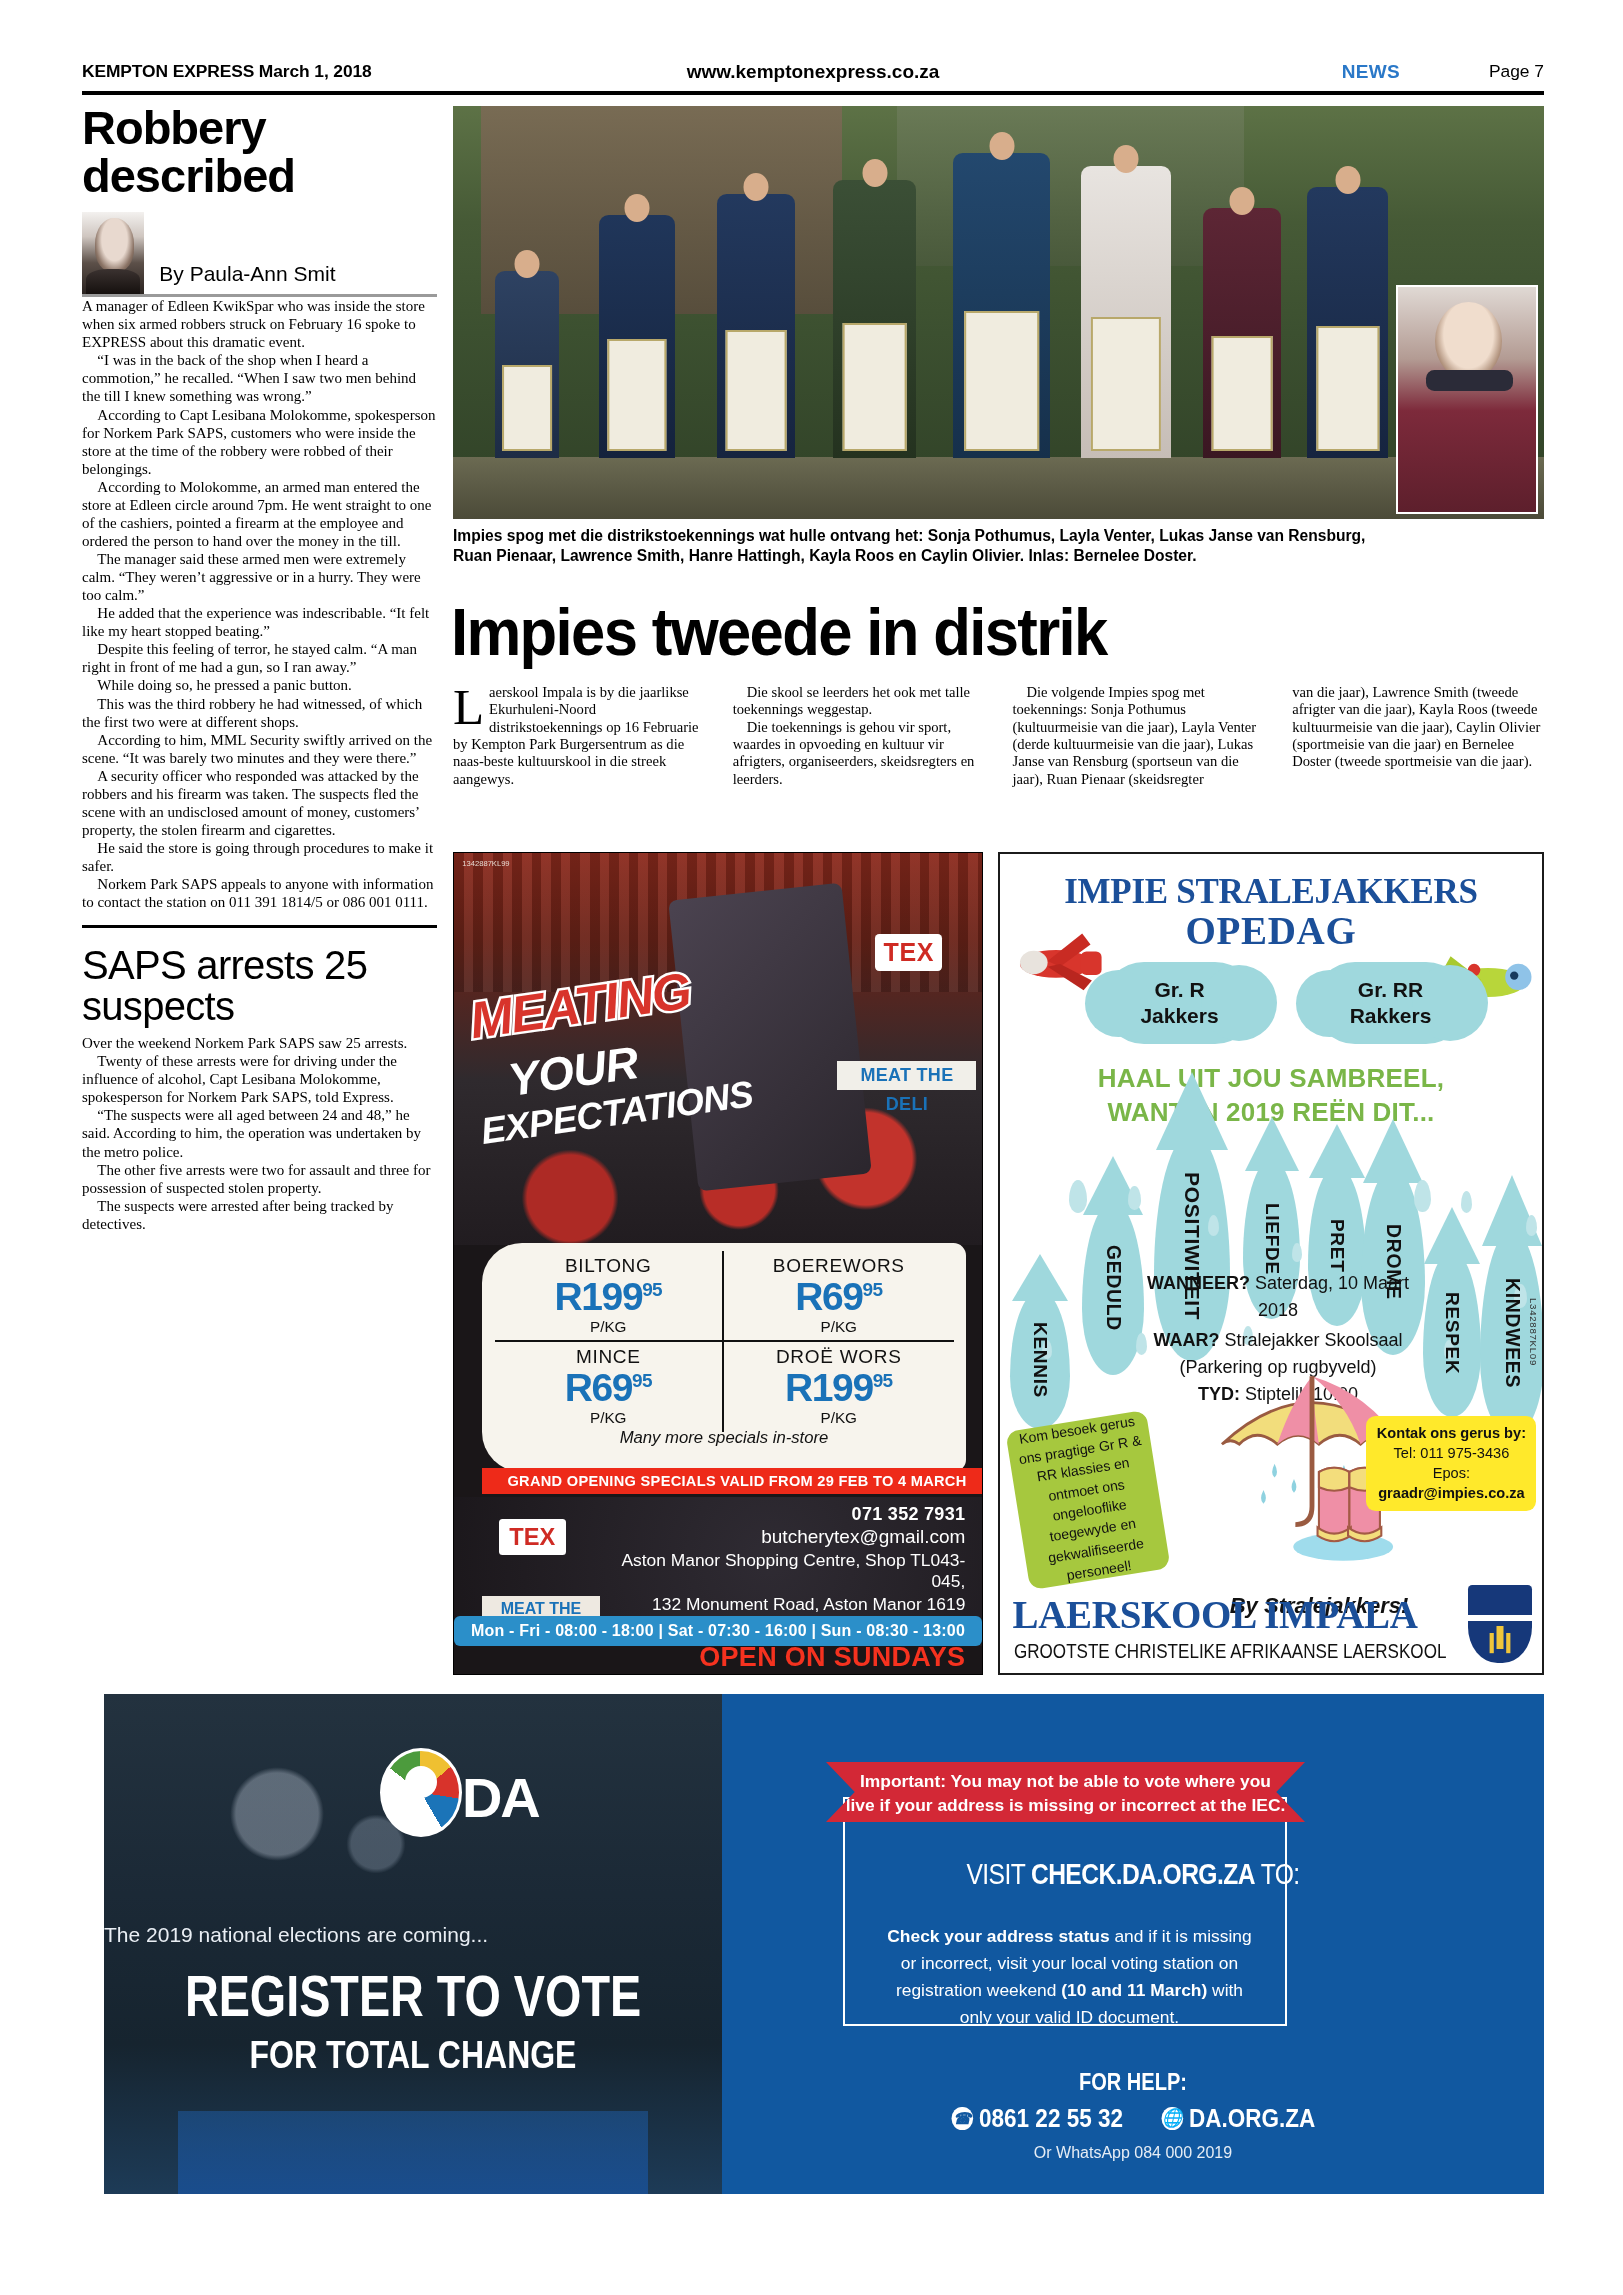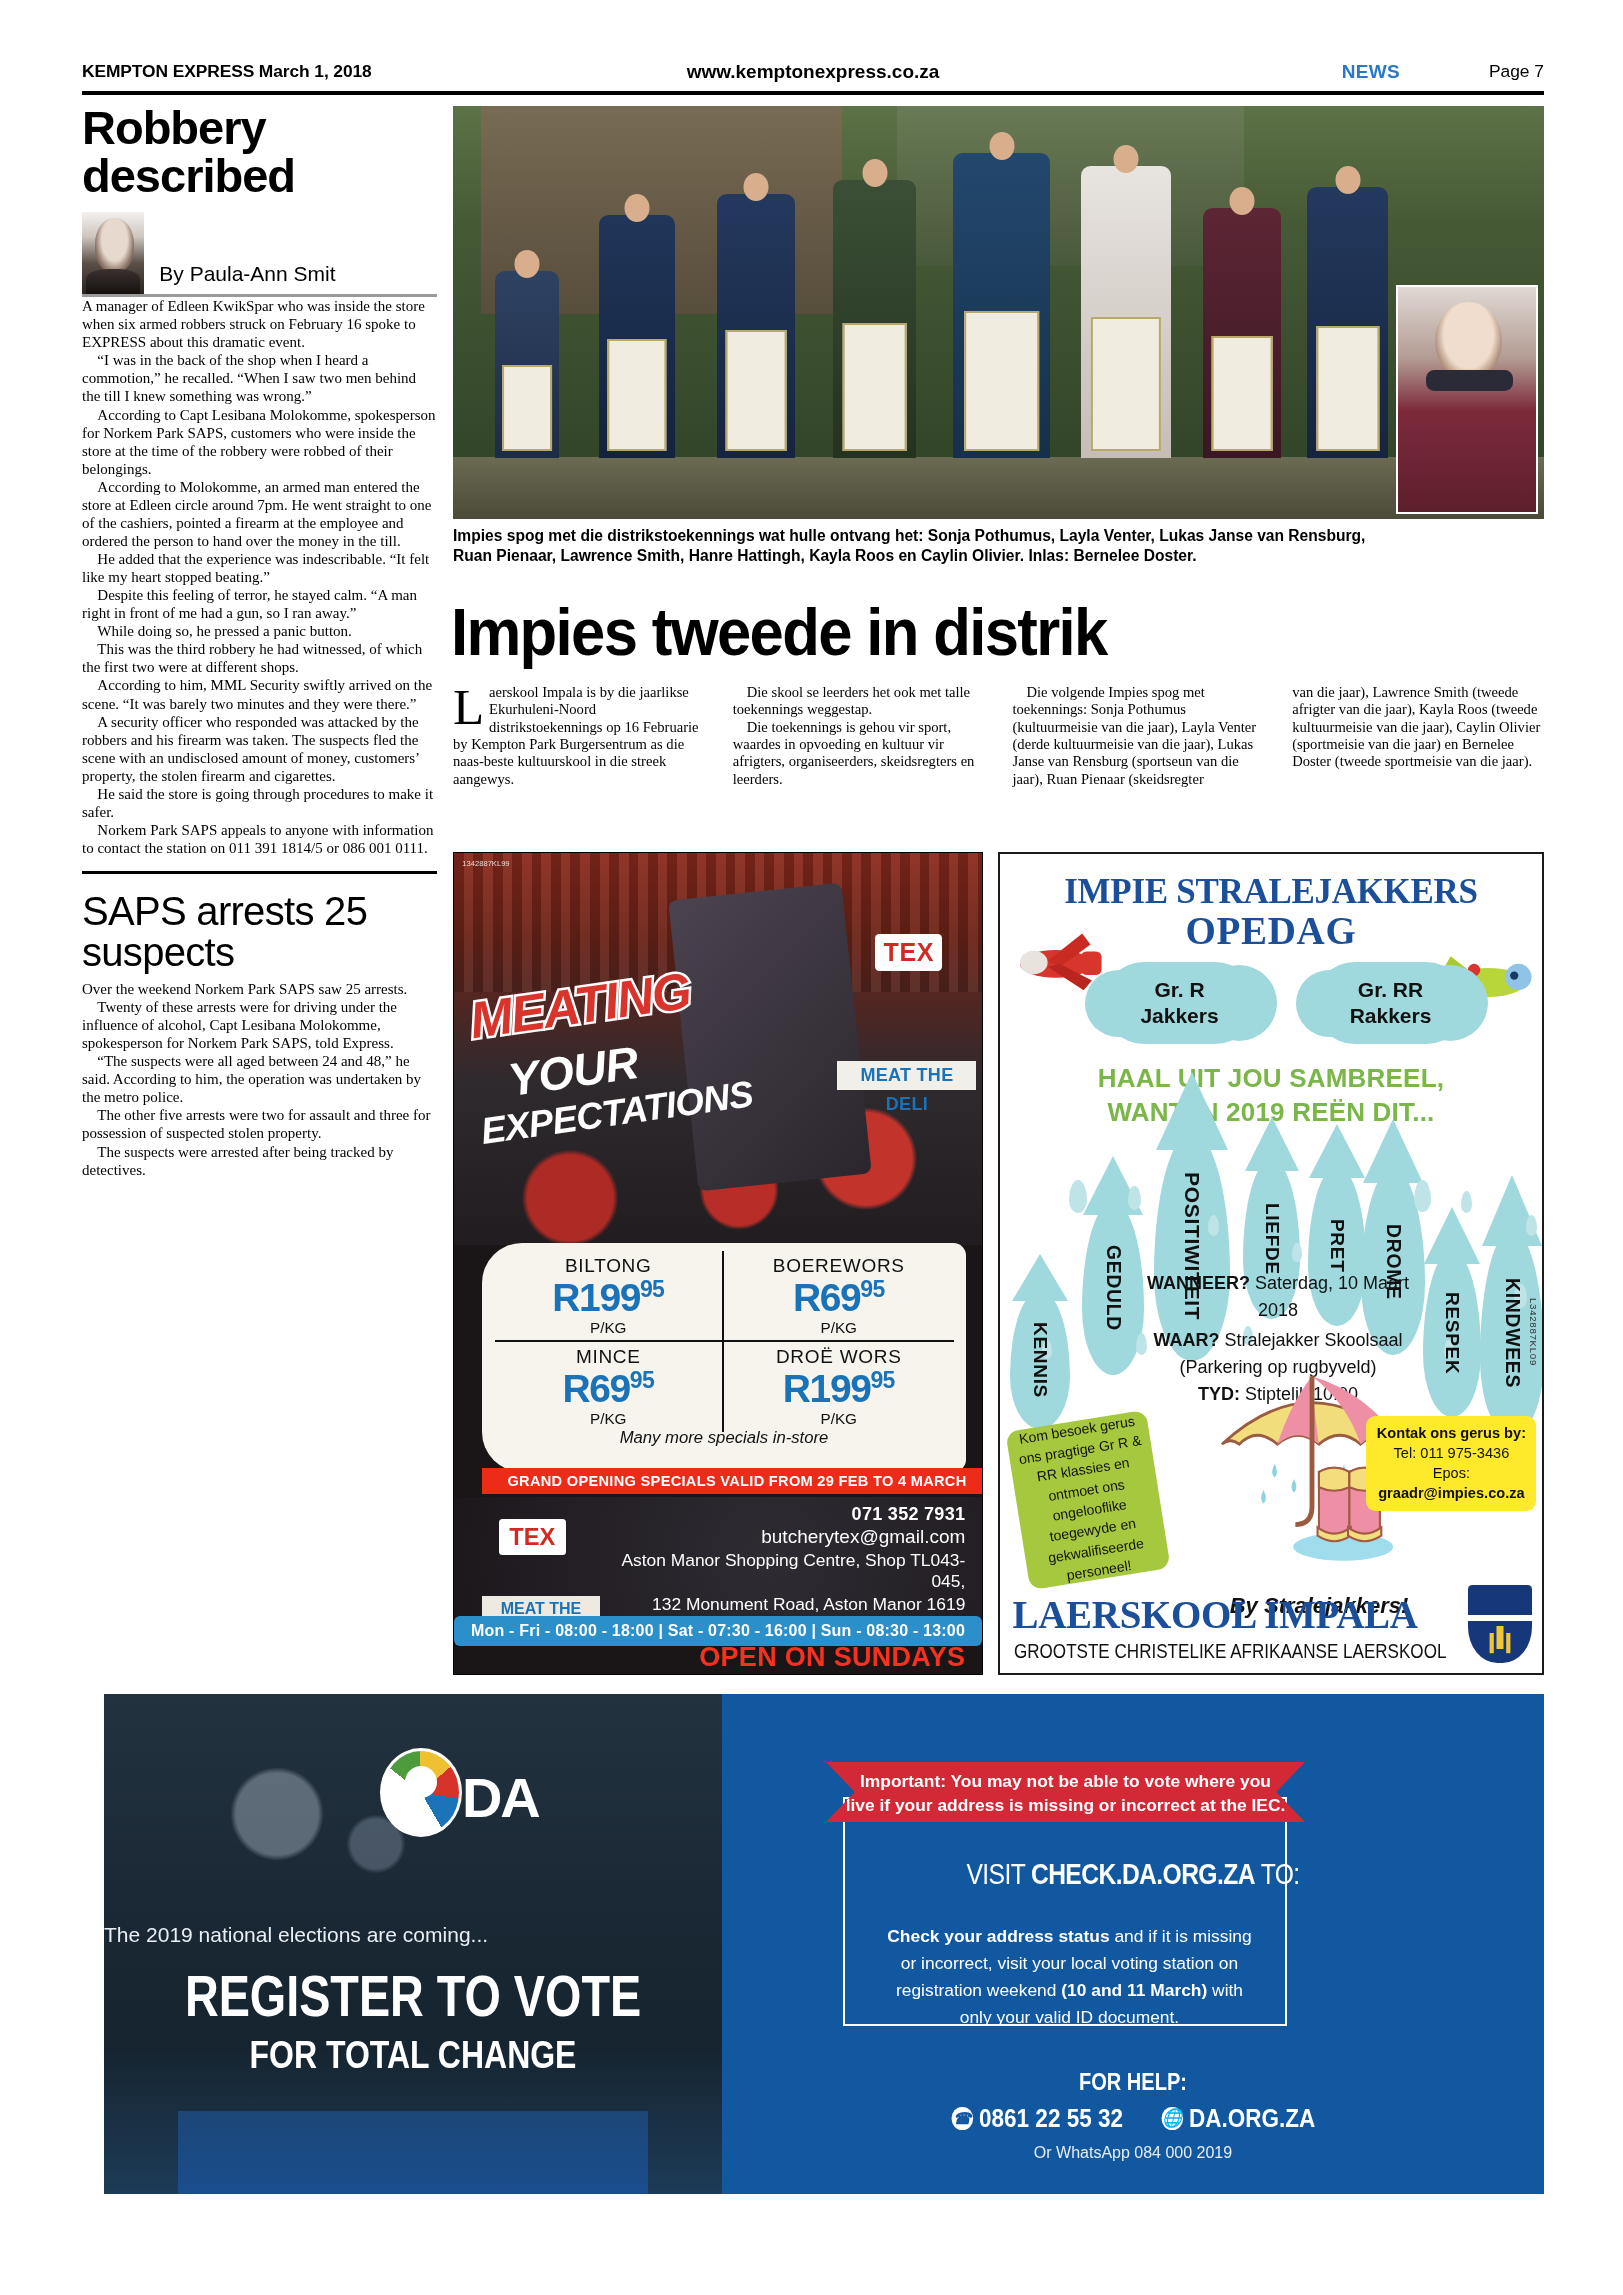--- a/index.html
+++ b/index.html
@@ -182,21 +182,21 @@
   }
   .bt-grid { position:absolute; inset:8.3px 12.5px 40px 12.5px; display:grid;
     grid-template-columns: 1fr 1fr; grid-template-rows: 1fr 1fr; }
   .bt-cell { text-align:center; position:relative; }
   .bt-cell:nth-child(1), .bt-cell:nth-child(3) { border-right: 2.1px solid #111; }
   .bt-cell:nth-child(1), .bt-cell:nth-child(2) { border-bottom: 2.1px solid #111; }
   .bt-label { font-family:"Liberation Sans", sans-serif; font-weight:400;
     font-size:19px; color:#111; letter-spacing:0.7px; margin-top:4.2px; }
   .bt-price { font-family:"Liberation Sans", sans-serif; font-weight:700;
     font-size:39px; color:#1a72b8; letter-spacing:-1.4px; line-height:1.05; }
-  .bt-price sup { font-size:23px; vertical-align: super; letter-spacing:-0.7px; }
+  .bt-price sup { font-size:19px; vertical-align: super; letter-spacing:-0.7px; }
   .bt-pkg { font-family:"Liberation Sans", sans-serif; font-size:15.3px; color:#111; }
   .bt-more { position:absolute; left:0; right:0; bottom:23.6px; text-align:center;
     font-family:"Liberation Sans", sans-serif; font-style:italic; font-size:16.7px; color:#111;}
   .bt-redbar {
     position:absolute; left:28px; top:615px; width:510px; height:26px; background:#ee2a19;
     color:#fff; font-family:"Liberation Sans", sans-serif; font-weight:700;
     font-size:14.6px; letter-spacing:0.3px; text-align:center; line-height:26px;
   }
   .bt-contact {
     position:absolute; left:0; right:0; top:644px; height:149px;
@@ -444,20 +444,21 @@
     <div class="byline-row">
       <div class="byline-photo"></div>
       <div class="byline-name">By Paula-Ann Smit</div>
     </div>
 
     <div class="bodytext" id="left-body">
         <p class="first">A manager of Edleen KwikSpar who was inside the store when six armed robbers struck on February 16 spoke to EXPRESS about this dramatic event.</p>
         <p>“I was in the back of the shop when I heard a commotion,” he recalled. “When I saw two men behind the till I knew something was wrong.”</p>
         <p>According to Capt Lesibana Molokomme, spokesperson for Norkem Park SAPS, customers who were inside the store at the time of the robbery were robbed of their belongings.</p>
         <p>According to Molokomme, an armed man entered the store at Edleen circle around 7pm. He went straight to one of the cashiers, pointed a firearm at the employee and ordered the person to hand over the money in the till.</p>
+        <p>The manager said these armed men were extremely calm. “They weren’t aggressive or in a hurry. They were too calm.”</p>
         <p>He added that the experience was indescribable. “It felt like my heart stopped beating.”</p>
         <p>Despite this feeling of terror, he stayed calm. “A man right in front of me had a gun, so I ran away.”</p>
         <p>While doing so, he pressed a panic button.</p>
         <p>This was the third robbery he had witnessed, of which the first two were at different shops.</p>
         <p>According to him, MML Security swiftly arrived on the scene. “It was barely two minutes and they were there.”</p>
         <p>A security officer who responded was attacked by the robbers and his firearm was taken. The suspects fled the scene with an undisclosed amount of money, customers’ property, the stolen firearm and cigarettes.</p>
         <p>He said the store is going through procedures to make it safer.</p>
         <p>Norkem Park SAPS appeals to anyone with information to contact the station on 011 391 1814/5 or 086 001 0111.</p>
       </div>
 

